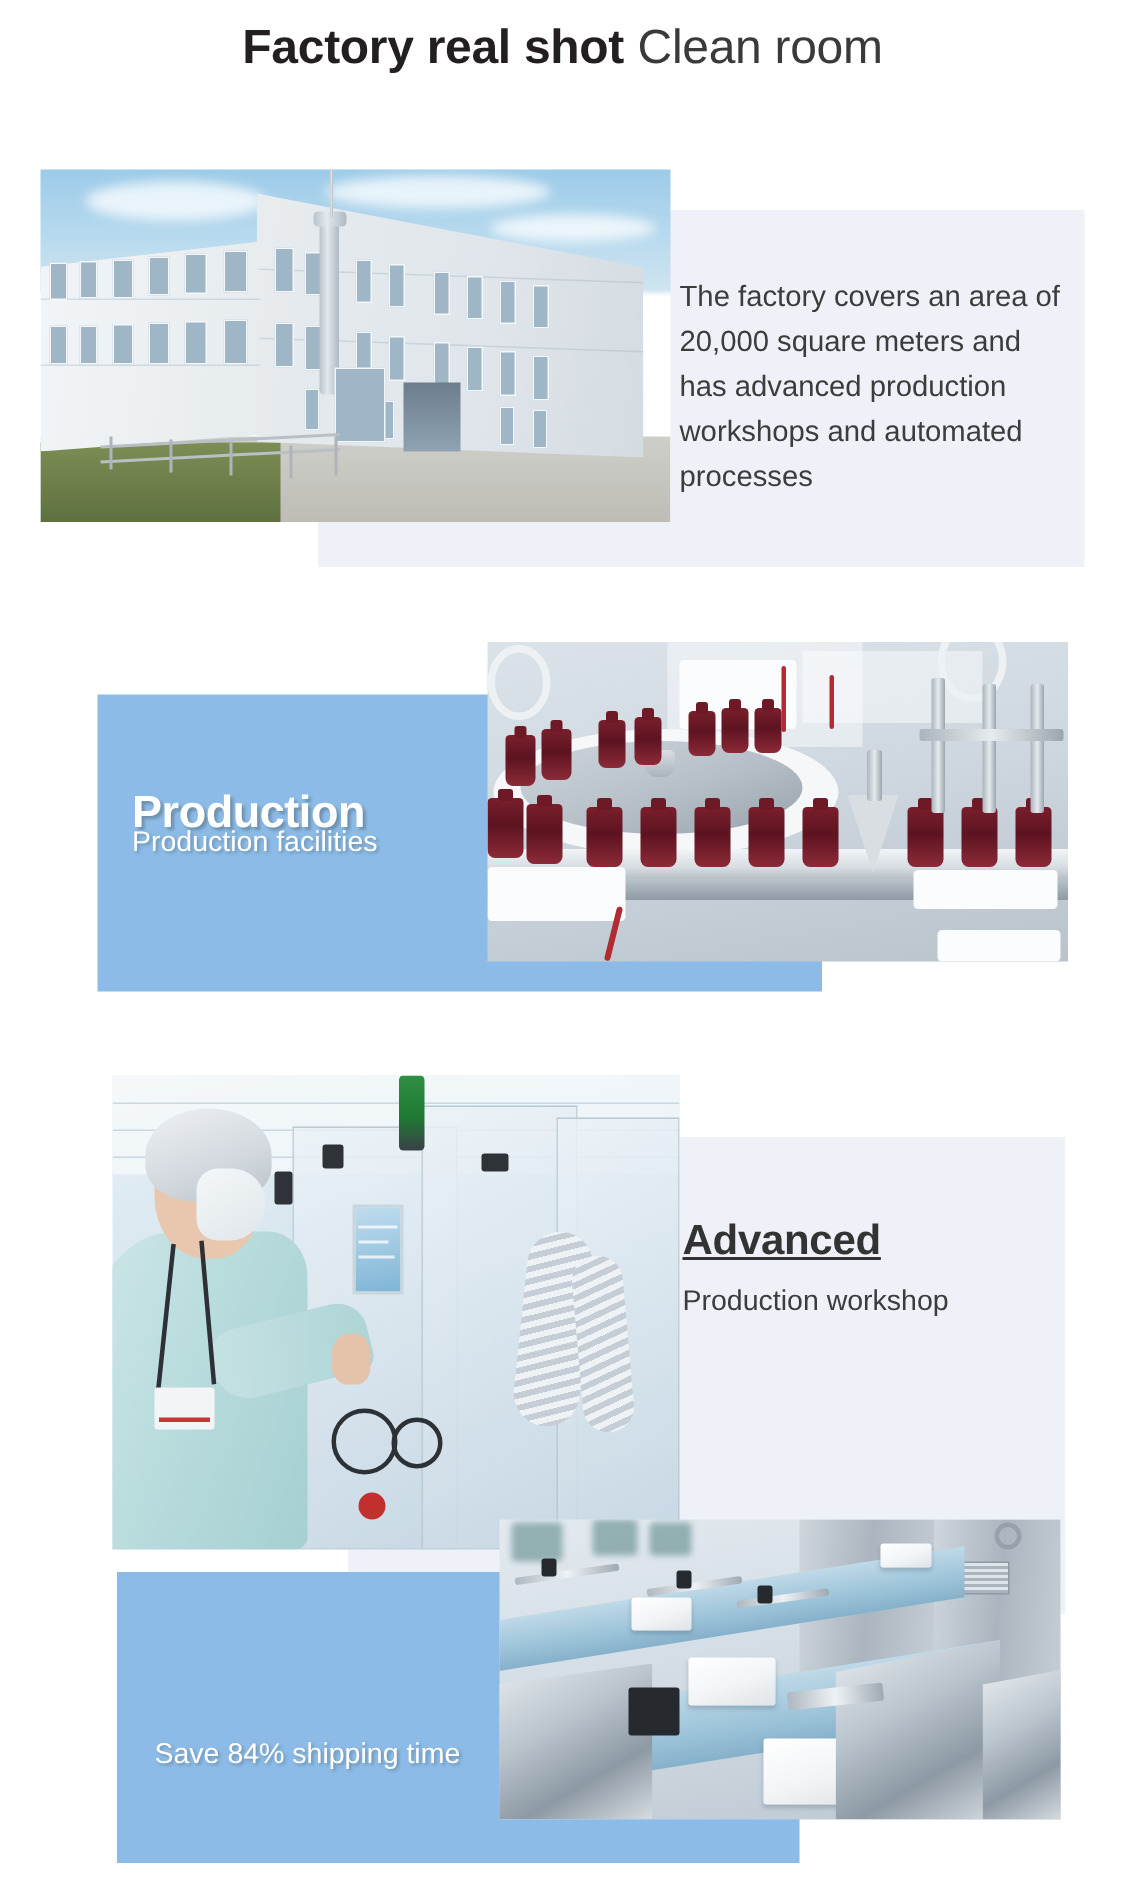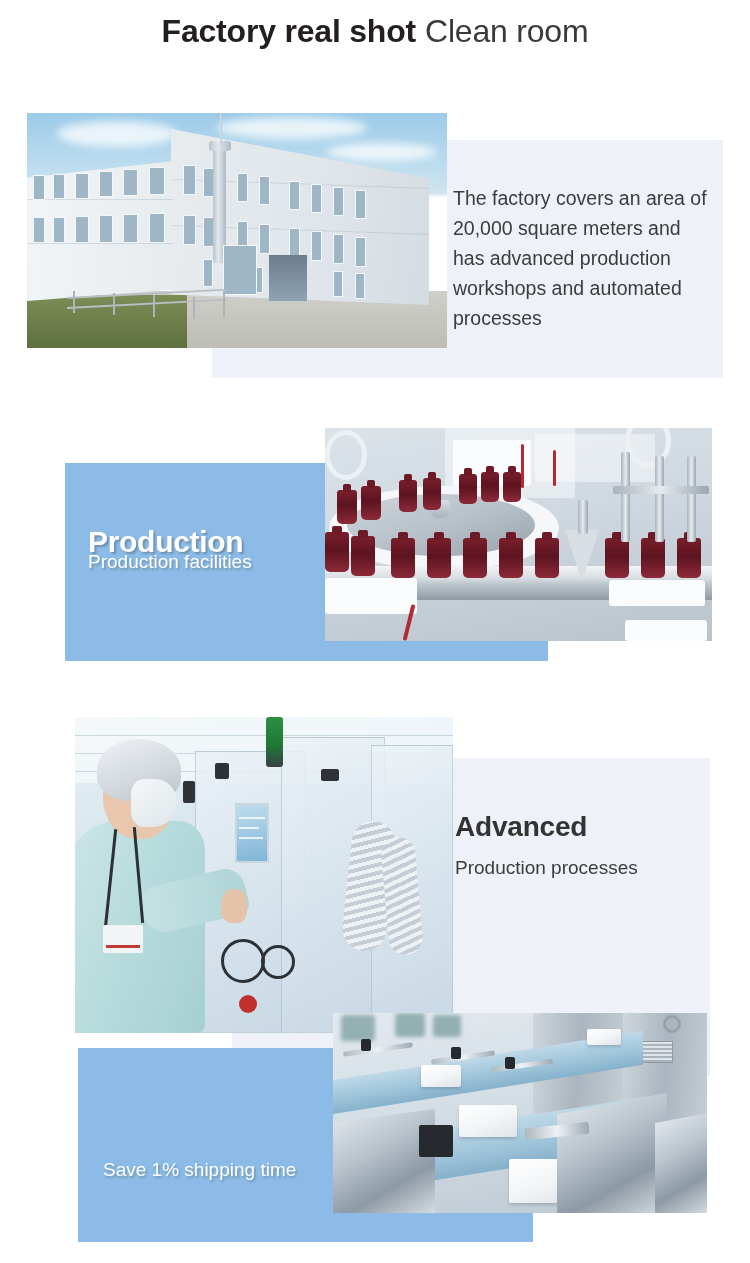--- a/index.html
+++ b/index.html
@@ -488,22 +488,22 @@
     <div class="hand" style="left:146px; top:172px; width:26px; height:34px;"></div>
     <div class="head" style="left:28px; top:36px; width:70px; height:86px;"></div>
     <div class="hairnet" style="left:22px; top:22px; width:84px; height:62px;"></div>
     <div class="mask" style="left:56px; top:62px; width:46px; height:48px;"></div>
     <div class="lanyard" style="left:34px; top:112px; height:100px; transform:rotate(6deg);"></div>
     <div class="lanyard" style="left:62px; top:110px; height:96px; transform:rotate(-5deg);"></div>
     <div class="badge" style="left:28px; top:208px; width:40px; height:28px;"></div>
     <div class="badge-stripe" style="left:31px; top:228px; width:34px;"></div>
   </div>
 
-  <div class="cap-head-dark" style="left:455px; top:810px;">Advanced</div>
-  <div class="cap-sub-dark" style="left:455px; top:856px;">Production processes</div>
+  <div class="cap-head-dark" style="left:455px; top:810px;text-decoration:underline;">Advanced</div>
+  <div class="cap-sub-dark" style="left:455px; top:856px;">Production workshop</div>
 
   <div class="panel-blue" style="left:78px; top:1048px; width:455px; height:194px;"></div>
 
   <div class="photo ph4" style="left:333px; top:1013px; width:374px; height:200px;">
     <div class="teal-blur" style="left:8px;  top:2px;  width:34px; height:26px;"></div>
     <div class="teal-blur" style="left:62px; top:0px;  width:30px; height:24px;"></div>
     <div class="teal-blur" style="left:100px;top:2px;  width:28px; height:22px;"></div>
     <div class="cabinet" style="left:200px; top:0; width:90px; height:112px;"></div>
     <div class="cabinet" style="left:290px; top:0; width:84px; height:128px;"></div>
     <div class="label-plate" style="left:304px; top:28px; width:36px; height:22px;"></div>
@@ -524,15 +524,15 @@
     <div class="carton" style="left:176px; top:146px; width:72px; height:44px;"></div>
     <div class="carton" style="left:254px; top:16px;  width:34px; height:16px;"></div>
 
     <div class="steel-plate" style="left:-6px; top:96px; width:108px; height:104px; clip-path: polygon(0 14%, 100% 0, 100% 100%, 0 100%);"></div>
     <div class="steel-plate" style="left:224px; top:80px; width:110px; height:120px; clip-path: polygon(0 18%, 100% 0, 100% 100%, 0 100%);"></div>
     <div class="steel-plate" style="left:322px; top:100px; width:54px; height:100px; clip-path: polygon(0 10%, 100% 0, 100% 100%, 0 100%);"></div>
     <div class="arm-bar" style="left:192px; top:112px; width:64px; height:12px; transform:rotate(-6deg);"></div>
     <div class="dark-head" style="left:86px; top:112px; width:34px; height:32px;"></div>
   </div>
 
-  <div class="cap-sub-white" style="left:103px; top:1158px;">Save 1% shipping time</div>
+  <div class="cap-sub-white" style="left:103px; top:1158px;">Save 84% shipping time</div>
 
 </div>
 
 </body></html>

